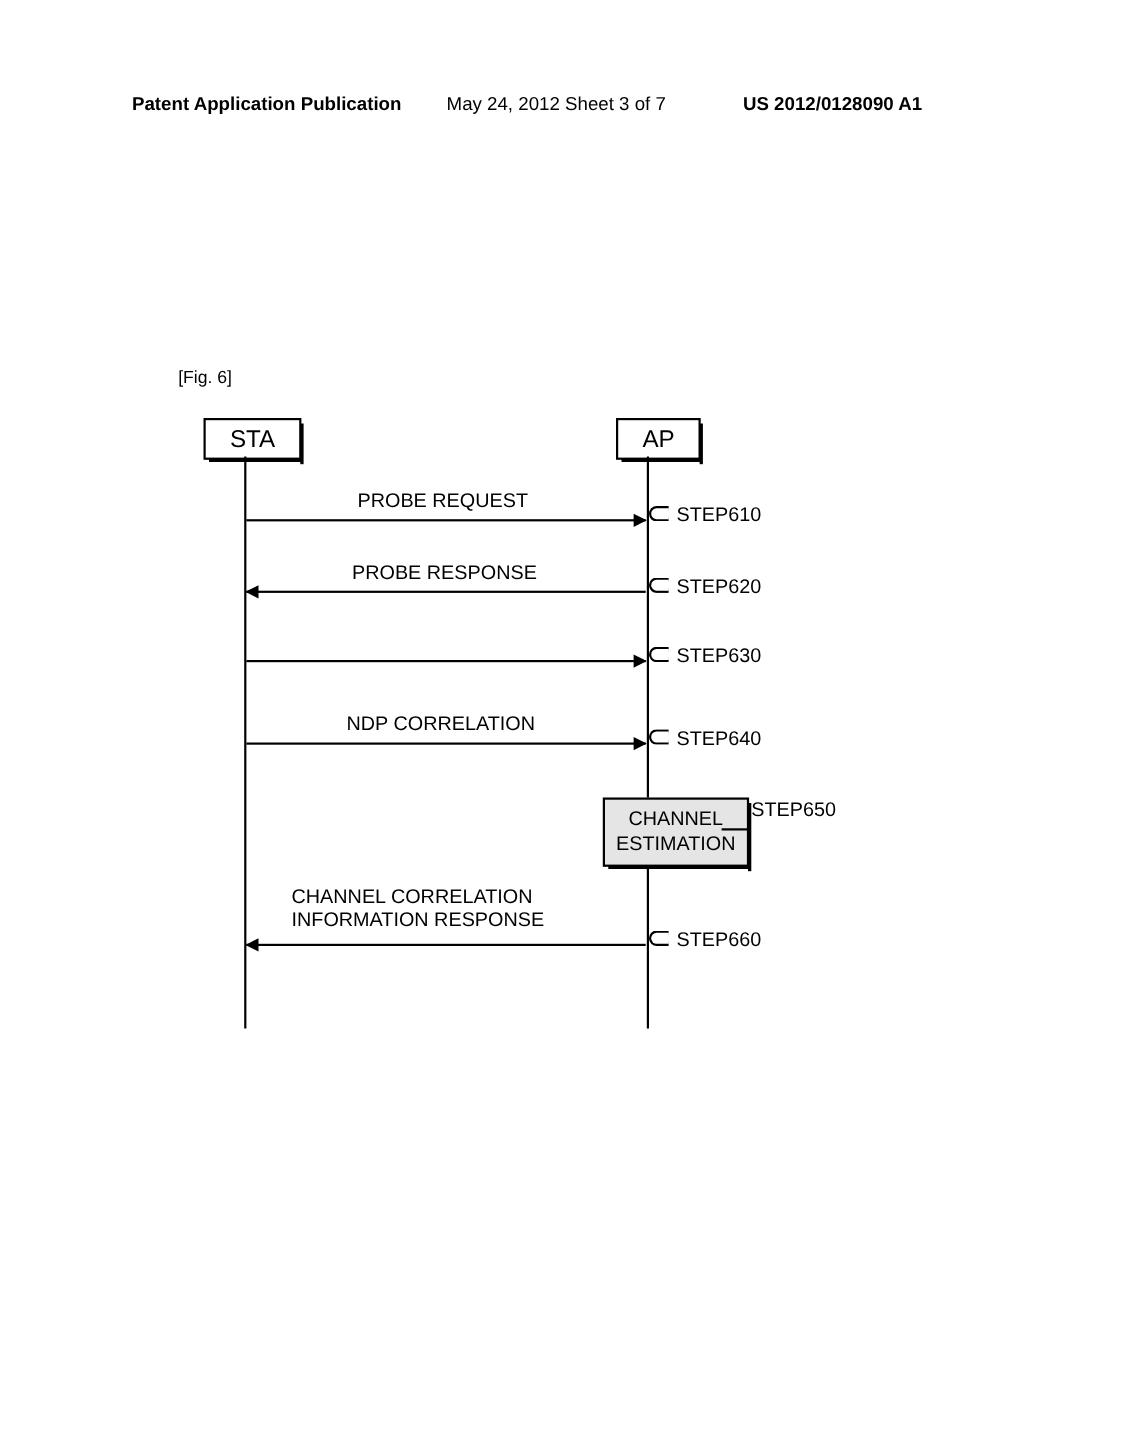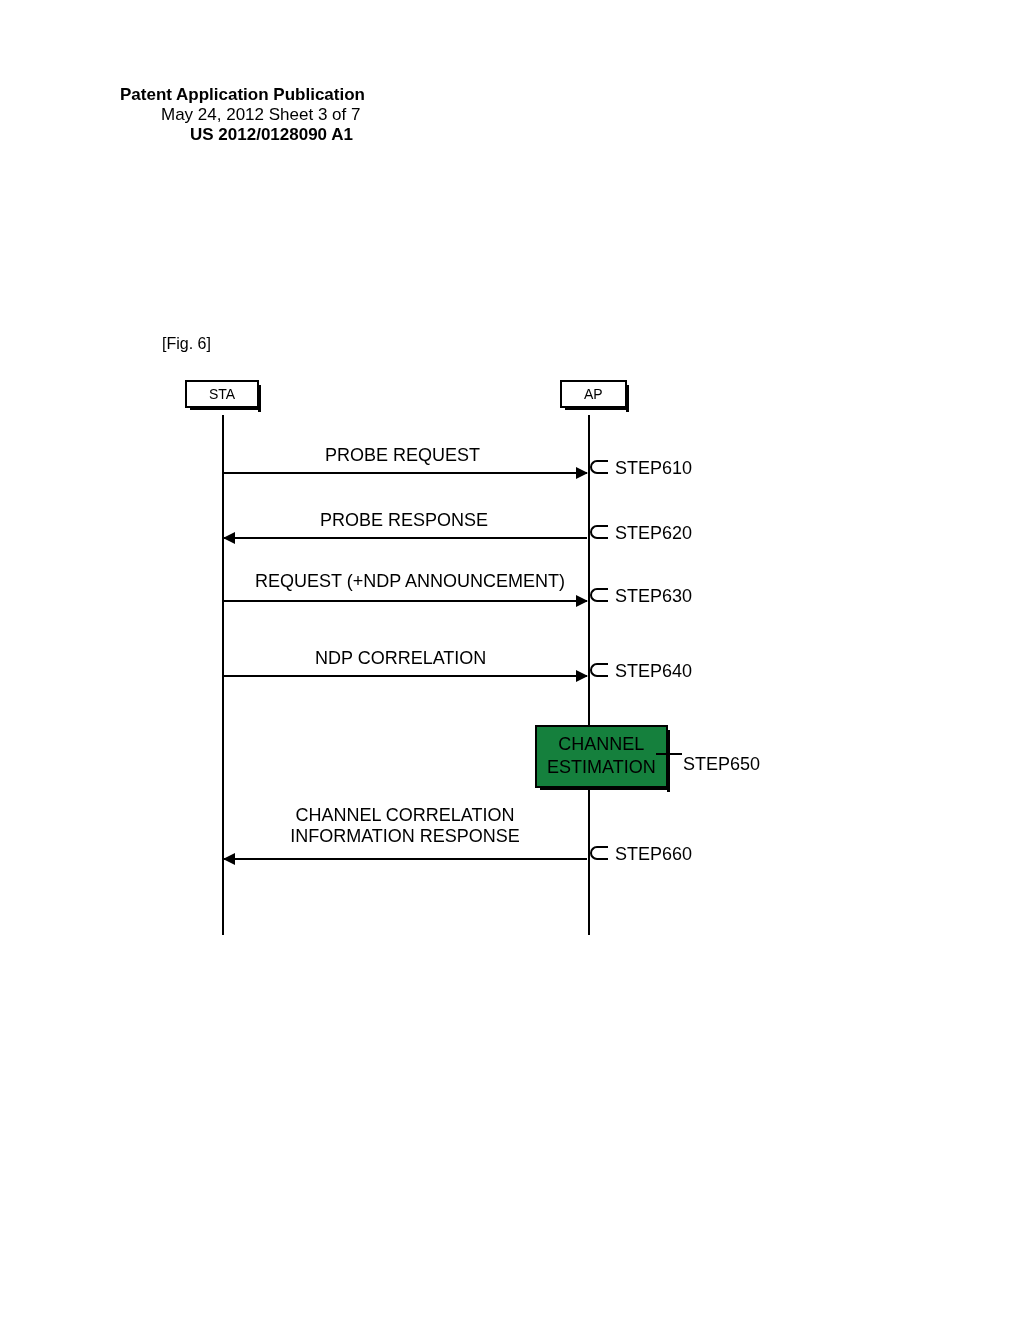--- a/index.html
+++ b/index.html
@@ -1,19 +1,18 @@
 <!DOCTYPE html>
 <html><head>
   <meta charset="utf-8">
   <style>
     * {
       margin: 0;
       padding: 0;
       box-sizing: border-box;
-      flex-direction: column;
     }
     body {
       width: 1024px;
       height: 1320px;
       background: white;
       font-family: Arial, sans-serif;
       position: relative;
     }
     .header {
       position: absolute;
@@ -45,21 +44,21 @@
       top: 380px;
       left: 185px;
       width: 700px;
       height: 580px;
     }
     .entity-box {
       position: absolute;
       border: 2px solid black;
       background: white;
       padding: 4px 22px;
-      font-size: 14px;
+      font-size: 22px;
       font-weight: normal;
     }
     .entity-box::after {
       content: '';
       position: absolute;
       top: 3px;
       right: -4px;
       width: 3px;
       height: calc(100% + 3px);
       background: black;
@@ -119,43 +118,44 @@
       top: -5px;
       width: 0;
       height: 0;
       border-right: 12px solid black;
       border-top: 6px solid transparent;
       border-bottom: 6px solid transparent;
     }
     .msg-label {
       position: absolute;
       font-size: 18px;
-      text-align: center;
+      text-align: left;
     }
     .step-label {
       position: absolute;
       font-size: 18px;
     }
     .bracket {
       position: absolute;
       left: 405px;
       width: 18px;
       height: 14px;
       border: 2px solid black;
       border-right: none;
       border-radius: 8px 0 0 8px;
     }
     .process-box {
       position: absolute;
       border: 2px solid black;
-      background: #15803d;
+      background: #e5e5e5;
       padding: 6px 10px;
       font-size: 18px;
       text-align: center;
       line-height: 1.3;
+      margin-left: 13px;
     }
     .process-box::after {
       content: '';
       position: absolute;
       top: 3px;
       right: -4px;
       width: 3px;
       height: calc(100% + 3px);
       background: black;
     }
@@ -197,37 +197,36 @@
   <div class="bracket" style="top:80px;"></div>
   <div class="step-label" style="top:78px; left:430px;">STEP610</div>
 
   <div class="msg-label" style="top:130px; left:135px;">PROBE RESPONSE</div>
   <div class="arrow arrow-left" style="top:157px; left:39px; width:363px;"></div>
   <div class="bracket" style="top:145px;"></div>
   <div class="step-label" style="top:143px; left:430px;">STEP620</div>
 
   <div class="msg-label" style="top:170px; left:45px; width:360px;">
     <br>
-    <span>REQUEST (+NDP ANNOUNCEMENT)</span>
   </div>
   <div class="arrow arrow-right" style="top:220px; left:39px; width:363px;"></div>
   <div class="bracket" style="top:208px;"></div>
   <div class="step-label" style="top:206px; left:430px;">STEP630</div>
 
   <div class="msg-label" style="top:268px; left:130px;">NDP CORRELATION</div>
   <div class="arrow arrow-right" style="top:295px; left:39px; width:363px;"></div>
   <div class="bracket" style="top:283px;"></div>
   <div class="step-label" style="top:281px; left:430px;">STEP640</div>
 
   <div class="process-box" style="top:345px; left:350px;">
     <span>CHANNEL</span><br>
     <span>ESTIMATION</span>
   </div>
   <div class="connector" style="top:373px; left:471px; width:26px;"></div>
-  <div class="step-label" style="top:374px; left:498px;">STEP650</div>
+  <div class="step-label" style="top:346px; left:498px;">STEP650</div>
 
   <div class="msg-label" style="top:425px; left:80px; width:280px;">
     <span>CHANNEL CORRELATION</span><br>
     <span>INFORMATION RESPONSE</span>
   </div>
   <div class="arrow arrow-left" style="top:478px; left:39px; width:363px;"></div>
   <div class="bracket" style="top:466px;"></div>
   <div class="step-label" style="top:464px; left:430px;text-align:center;">STEP660</div>
 </div>
 

